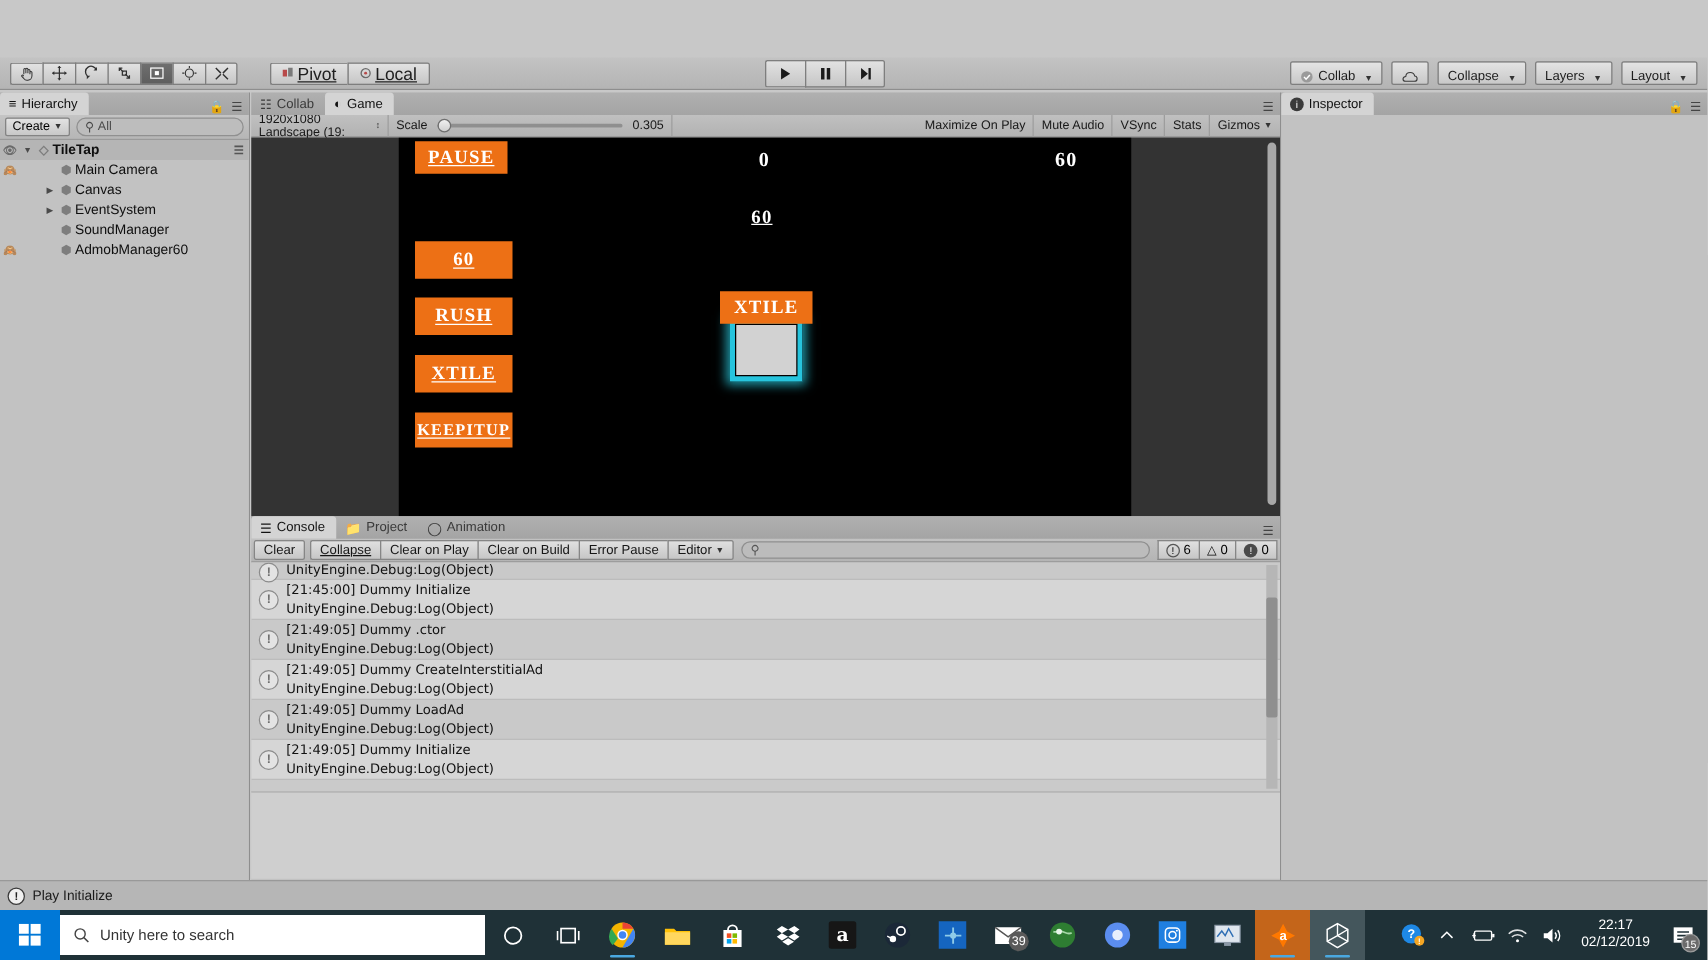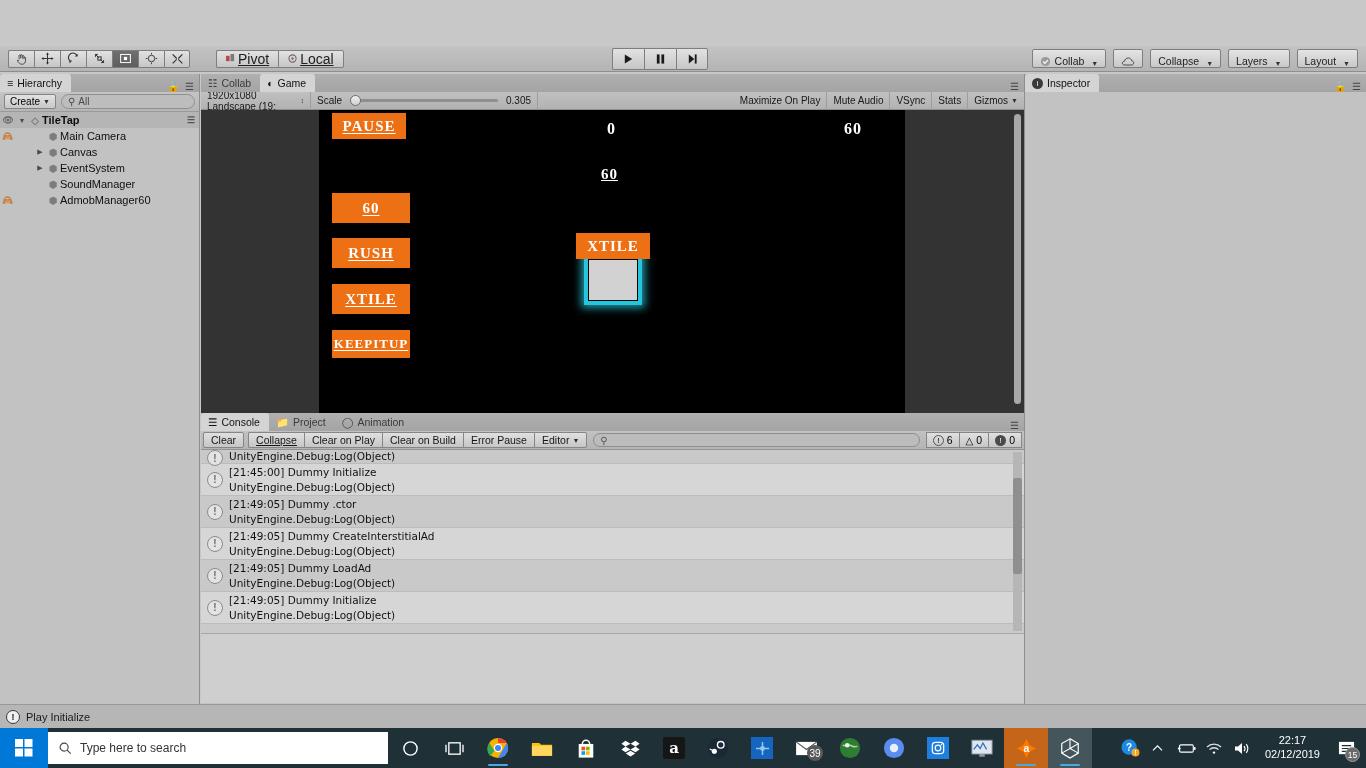--- a/index.html
+++ b/index.html
@@ -585,21 +585,21 @@
           <rect x="9.5" y="0" width="8" height="8" fill="#fff"></rect>
           <rect x="0" y="9.5" width="8" height="8" fill="#fff"></rect>
           <rect x="9.5" y="9.5" width="8" height="8" fill="#fff"></rect>
         </svg>
     </div>
     <div class="searchbox">
       <svg width="14" height="14" viewBox="0 0 16 16">
           <circle cx="7" cy="7" r="4.6" fill="none" stroke="#444" stroke-width="1.3"></circle>
           <path d="M10.4 10.4L14.5 14.5" stroke="#444" stroke-width="1.3"></path>
         </svg>
-      <span>Type here to search</span>
+      <span>Unity here to search</span>
     </div>
     <div class="tbicons">
       <div class="tbi">
         <svg width="17" height="17" viewBox="0 0 18 18">
             <circle cx="9" cy="9" r="7" fill="none" stroke="#fff" stroke-width="1.5"></circle>
           </svg>
       </div>
       <div class="tbi">
         <svg width="19" height="17" viewBox="0 0 20 18">
             <rect x="4" y="3" width="12" height="12" fill="none" stroke="#fff" stroke-width="1.4"></rect>

